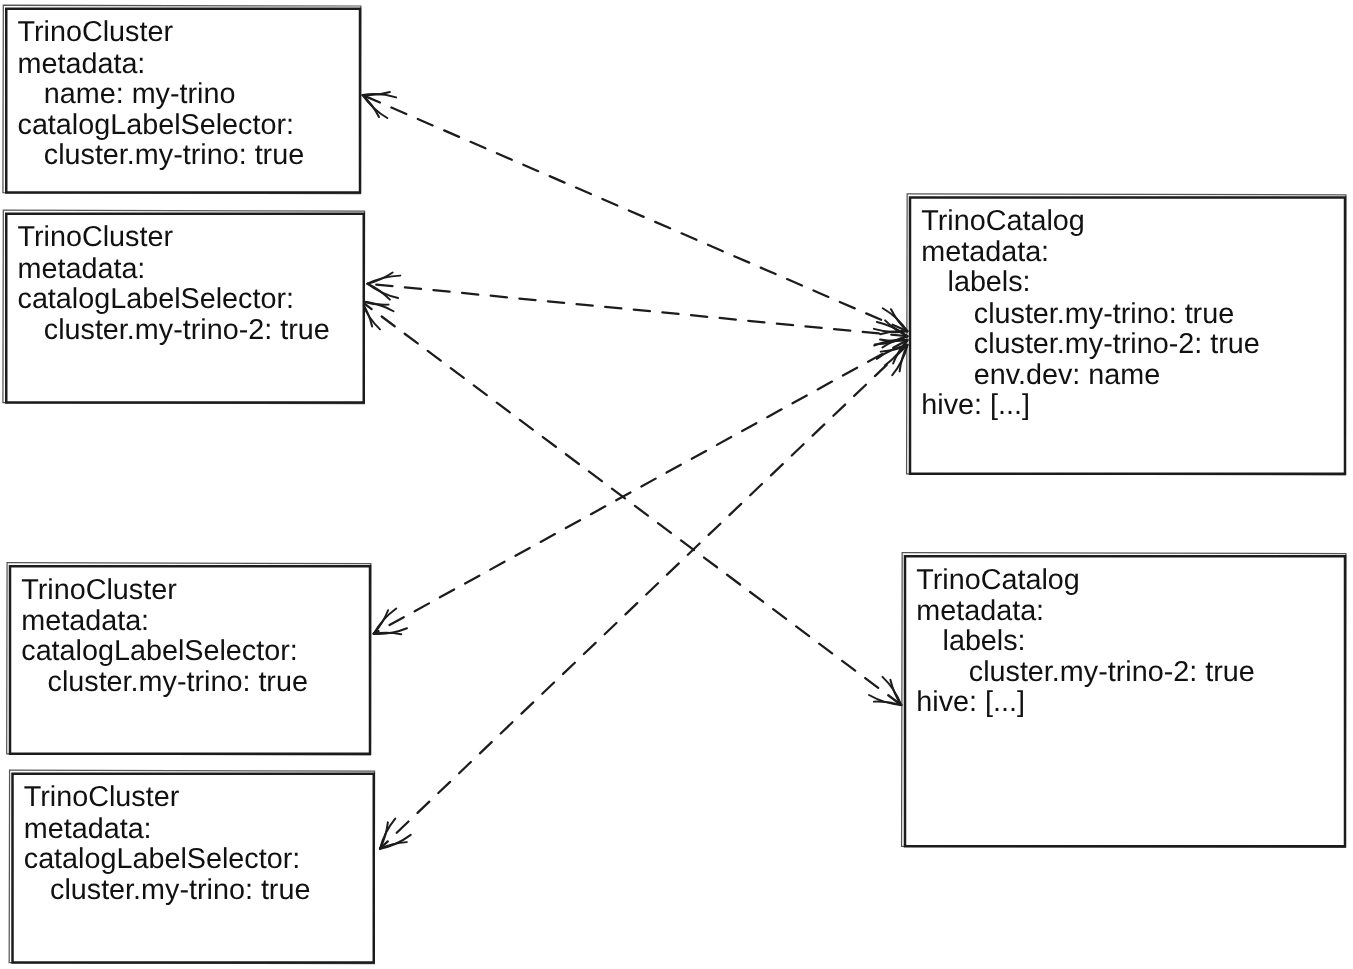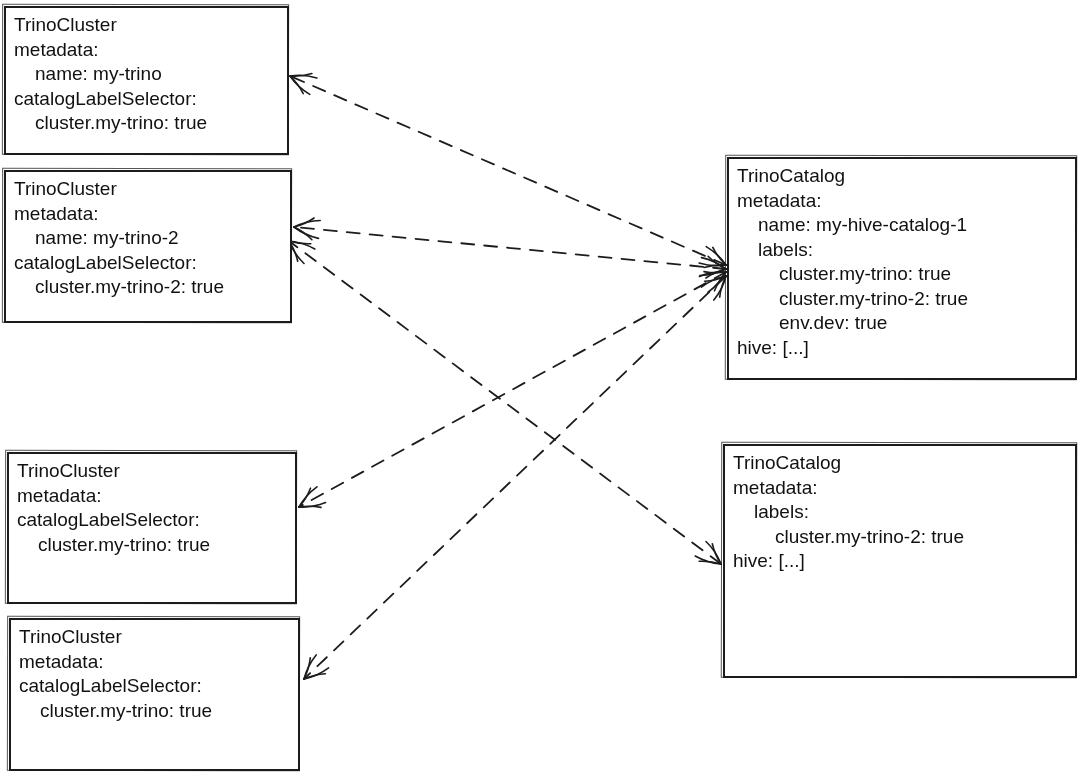--- a/index.html
+++ b/index.html
@@ -23,21 +23,21 @@
     width: 1082px;
     height: 775px;
     pointer-events: none;
   }
   .node {
     position: absolute;
     border: 2px solid #1c1c1c;
     background: #ffffff;
     box-sizing: border-box;
     padding: 5px 8px 4px 8px;
-    font-size: 19px;
+    font-size: 23px;
     line-height: 24.5px;
     white-space: nowrap;
   }
   
   .node::after {
     content: "";
     position: absolute;
     left: -4px;
     top: -4px;
     right: -2px;
@@ -105,44 +105,42 @@
   <div class="node" id="box-trino-cluster-my-trino" style="left: 4px; top: 6px; width: 285px; height: 149px;">
       <div class="line" style="padding-left: 0px;">TrinoCluster</div>
       <div class="line" style="padding-left: 0px;">metadata:</div>
       <div class="line" style="padding-left: 21px;">name: my-trino</div>
       <div class="line" style="padding-left: 0px;">catalogLabelSelector:</div>
       <div class="line" style="padding-left: 21px;">cluster.my-trino: true</div>
     </div>
   <div class="node" id="box-trino-cluster-my-trino-2" style="left: 4px; top: 170px; width: 288px; height: 153px;">
       <div class="line" style="padding-left: 0px;">TrinoCluster</div>
       <div class="line" style="padding-left: 0px;">metadata:</div>
-      <div class="line" style="padding-left: 21px;">name: my-trino-2</div>
       <div class="line" style="padding-left: 0px;">catalogLabelSelector:</div>
       <div class="line" style="padding-left: 21px;">cluster.my-trino-2: true</div>
     </div>
   <div class="node" id="box-trino-cluster-my-trino-blue" style="left: 7px; top: 452px; width: 290px; height: 152px;">
       <div class="line" style="padding-left: 0px;">TrinoCluster</div>
       <div class="line" style="padding-left: 0px;">metadata:</div>
       <div class="line" style="padding-left: 0px;">catalogLabelSelector:</div>
       <div class="line" style="padding-left: 21px;">cluster.my-trino: true</div>
     </div>
   <div class="node" id="box-trino-cluster-my-trino-green" style="left: 9px; top: 618px; width: 291px; height: 153px;">
       <div class="line" style="padding-left: 0px;">TrinoCluster</div>
       <div class="line" style="padding-left: 0px;">metadata:</div>
       <div class="line" style="padding-left: 0px;">catalogLabelSelector:</div>
       <div class="line" style="padding-left: 21px;">cluster.my-trino: true</div>
     </div>
   <div class="node" id="box-trino-catalog-my-hive-catalog-1" style="left: 727px; top: 157px; width: 350px; height: 223px;">
       <div class="line" style="padding-left: 0px;">TrinoCatalog</div>
       <div class="line" style="padding-left: 0px;">metadata:</div>
-      <div class="line" style="padding-left: 21px;">name: my-hive-catalog-1</div>
       <div class="line" style="padding-left: 21px;">labels:</div>
       <div class="line" style="padding-left: 42px;">cluster.my-trino: true</div>
       <div class="line" style="padding-left: 42px;">cluster.my-trino-2: true</div>
-      <div class="line" style="padding-left: 42px;">env.dev: true</div>
+      <div class="line" style="padding-left: 42px;">env.dev: name</div>
       <div class="line" style="padding-left: 0px;">hive: [...]</div>
     </div>
   <div class="node" id="box-trino-catalog-my-hive-catalog-2" style="left: 723px; top: 444px; width: 354px; height: 234px;">
       <div class="line" style="padding-left: 0px;">TrinoCatalog</div>
       <div class="line" style="padding-left: 0px;">metadata:</div>
       <div class="line" style="padding-left: 21px;">labels:</div>
       <div class="line" style="padding-left: 42px;">cluster.my-trino-2: true</div>
       <div class="line" style="padding-left: 0px;">hive: [...]</div>
     </div>
 </div>

